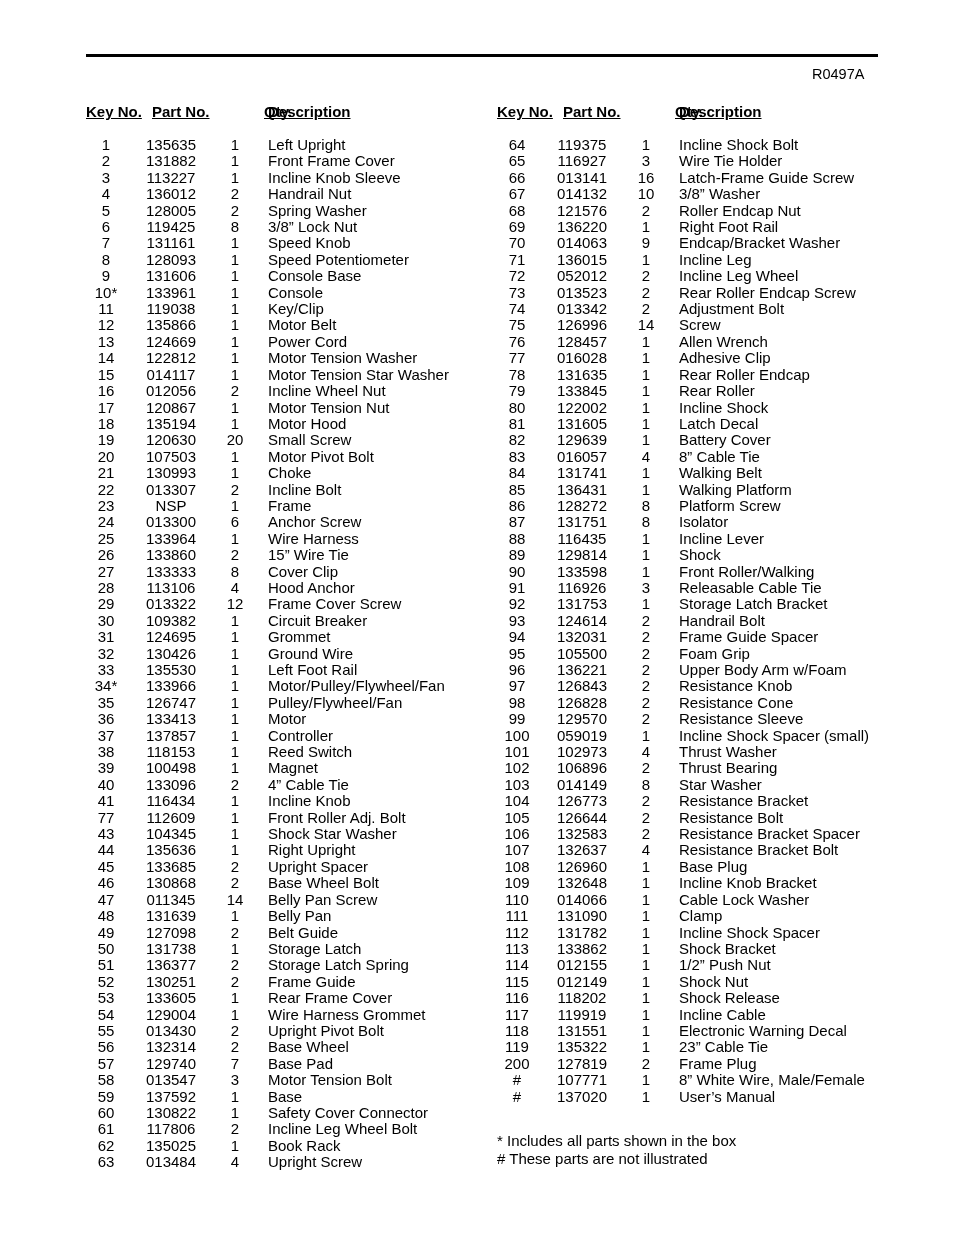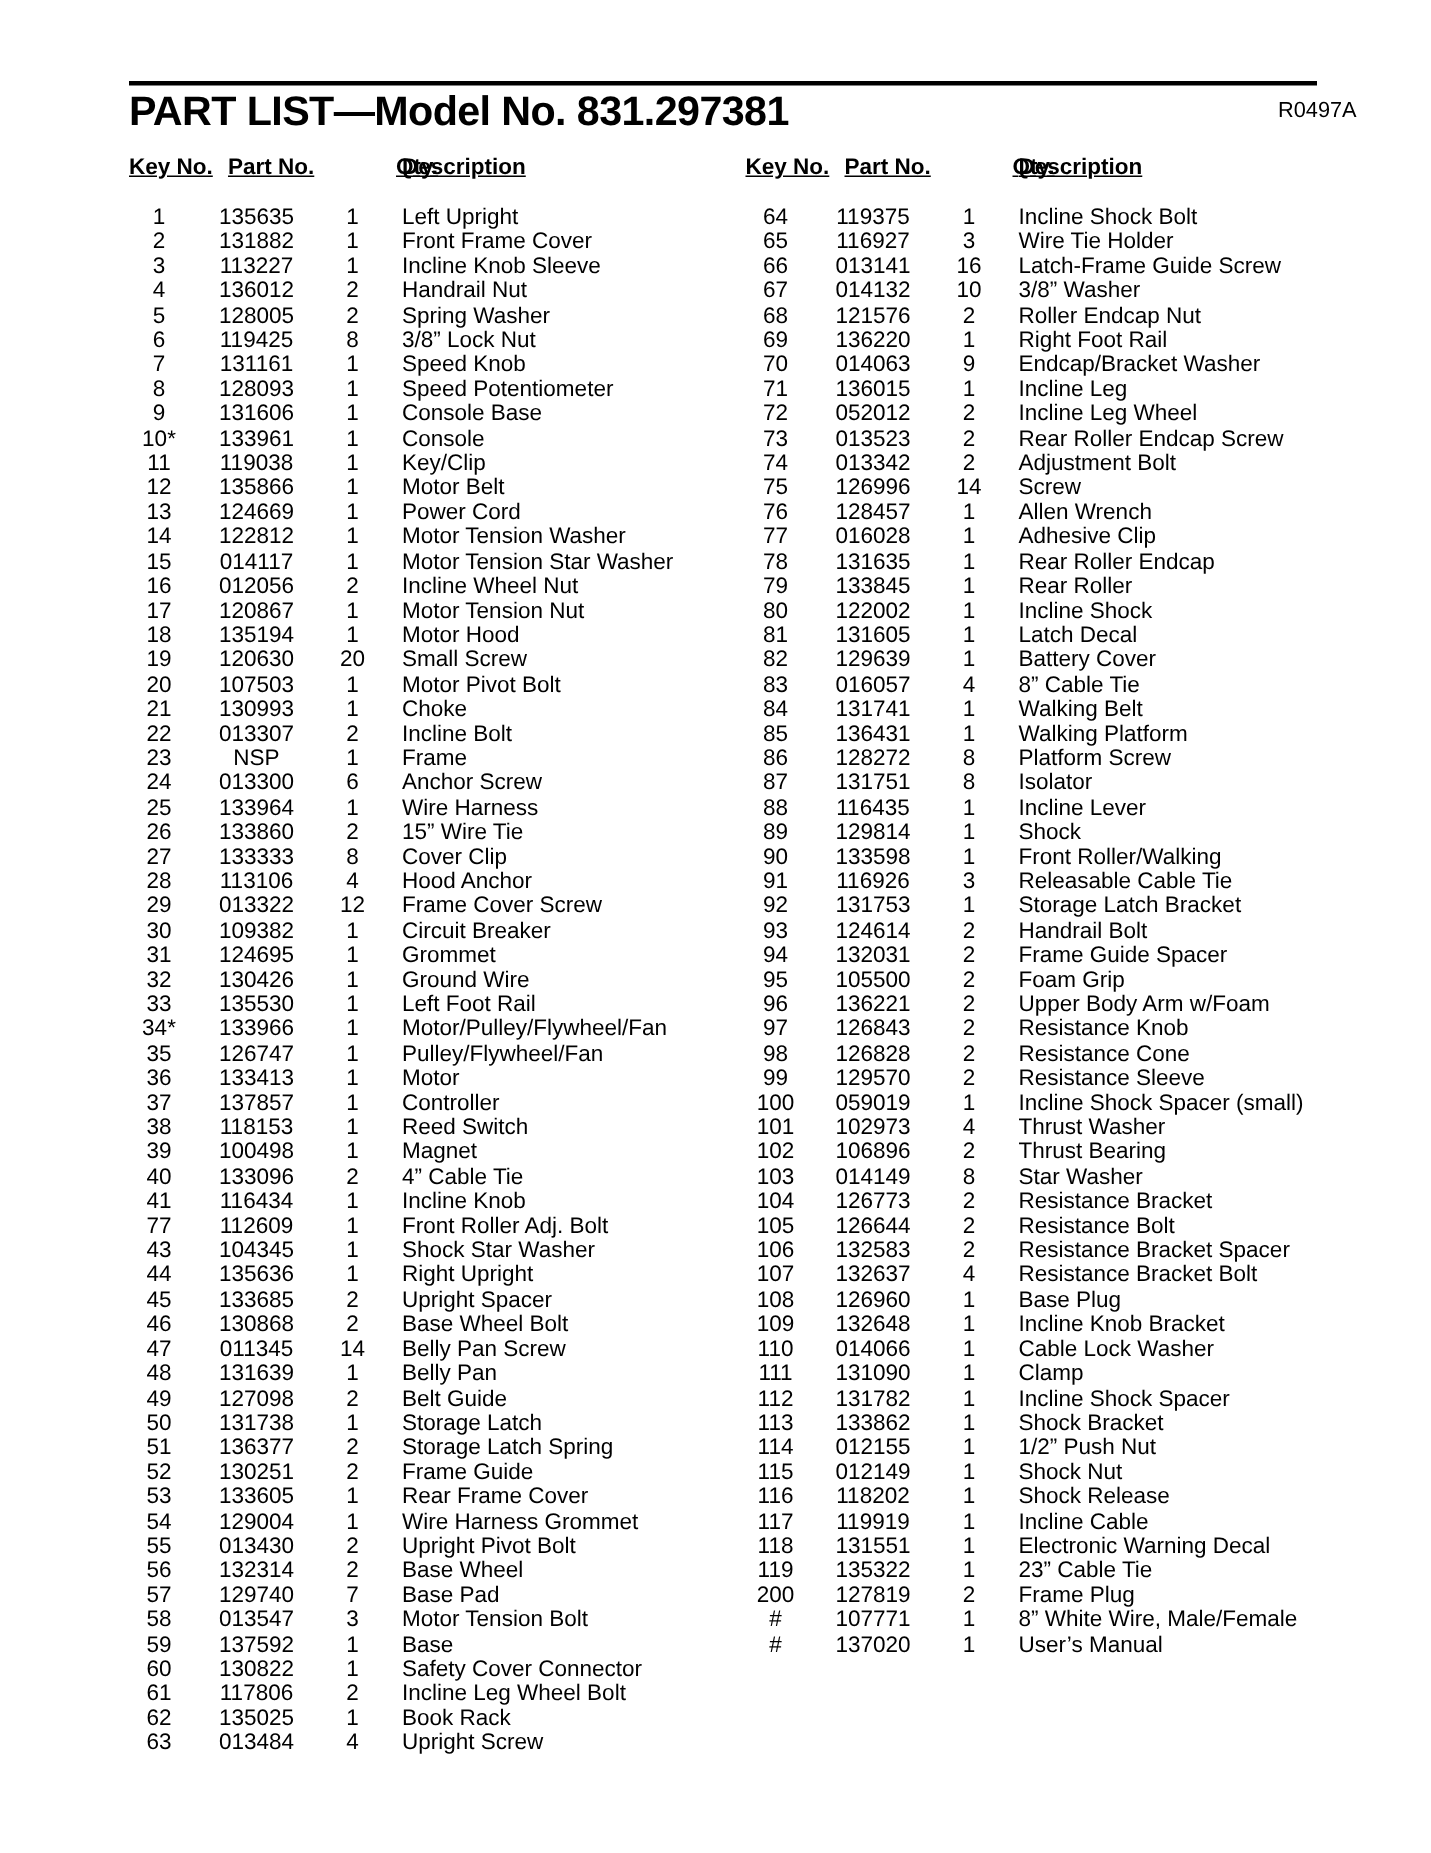--- a/index.html
+++ b/index.html
@@ -34,21 +34,21 @@
     position: absolute;
     left: 86px;
     top: 58px;
     font-size: 27.5px;
     font-weight: bold;
     letter-spacing: -0.4px;
     white-space: nowrap;
   }
   .revcode {
     position: absolute;
-    left: 852px;
+    left: 812px;
     top: 66px;
     font-size: 14.5px;
     white-space: nowrap;
   }
   
   .colhead {
     position: absolute;
     top: 103px;
     font-size: 15px;
     font-weight: bold;
@@ -103,21 +103,20 @@
     white-space: nowrap;
   }
 </style>
 </head>
 <body>
 
 <div class="page">
 
   <div class="header-rule"></div>
 
-  <div class="title">PART LIST—Model No. 831.297381</div>
   <div class="revcode">R0497A</div>
 
   <div class="colhead" style="left:86px;">Key No.</div>
   <div class="colhead" style="left:152px;">Part No.</div>
   <div class="colhead" style="left:264px;">Qty.</div>
   <div class="colhead" style="left:268px;">Description</div>
 
   <div class="colhead" style="left:497px;">Key No.</div>
   <div class="colhead" style="left:563px;">Part No.</div>
   <div class="colhead" style="left:675px;">Qty.</div>
@@ -853,14 +852,18 @@
         <span class="c-desc">8” White Wire, Male/Female</span>
       </div>
       <div class="row">
         <span class="c-key">#</span>
         <span class="c-part">137020</span>
         <span class="c-qty">1</span>
         <span class="c-desc">User’s Manual</span>
       </div>
     </div>
 
+  <div class="footnotes" id="footnotes">
+      <div class="footnote">* Includes all parts shown in the box</div>
+      <div class="footnote"># These parts are not illustrated</div>
+    </div>
 
 </div>
 
 </body></html>

